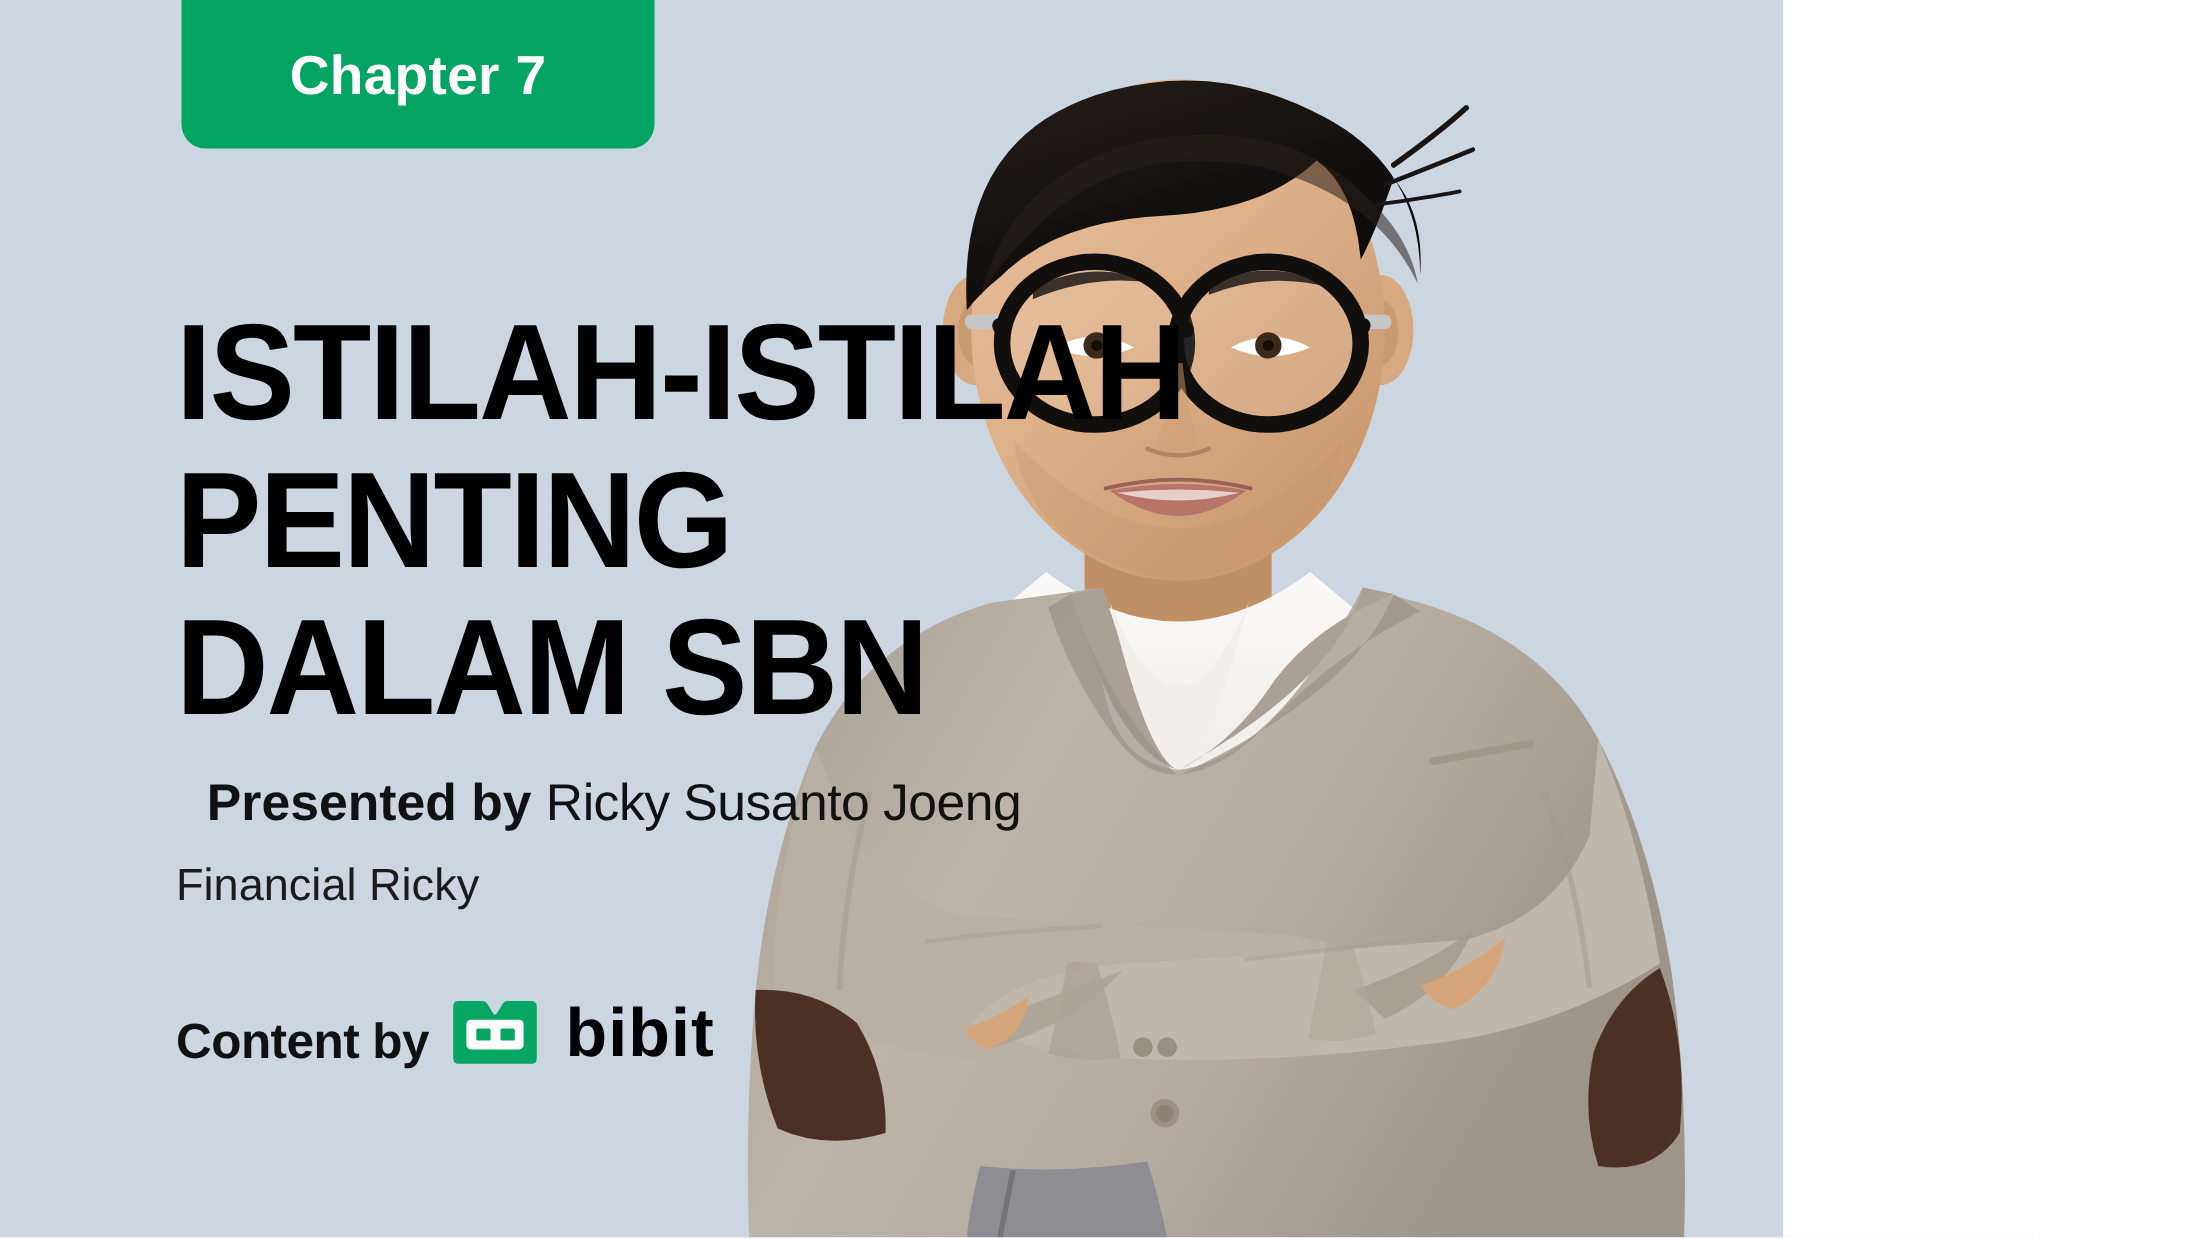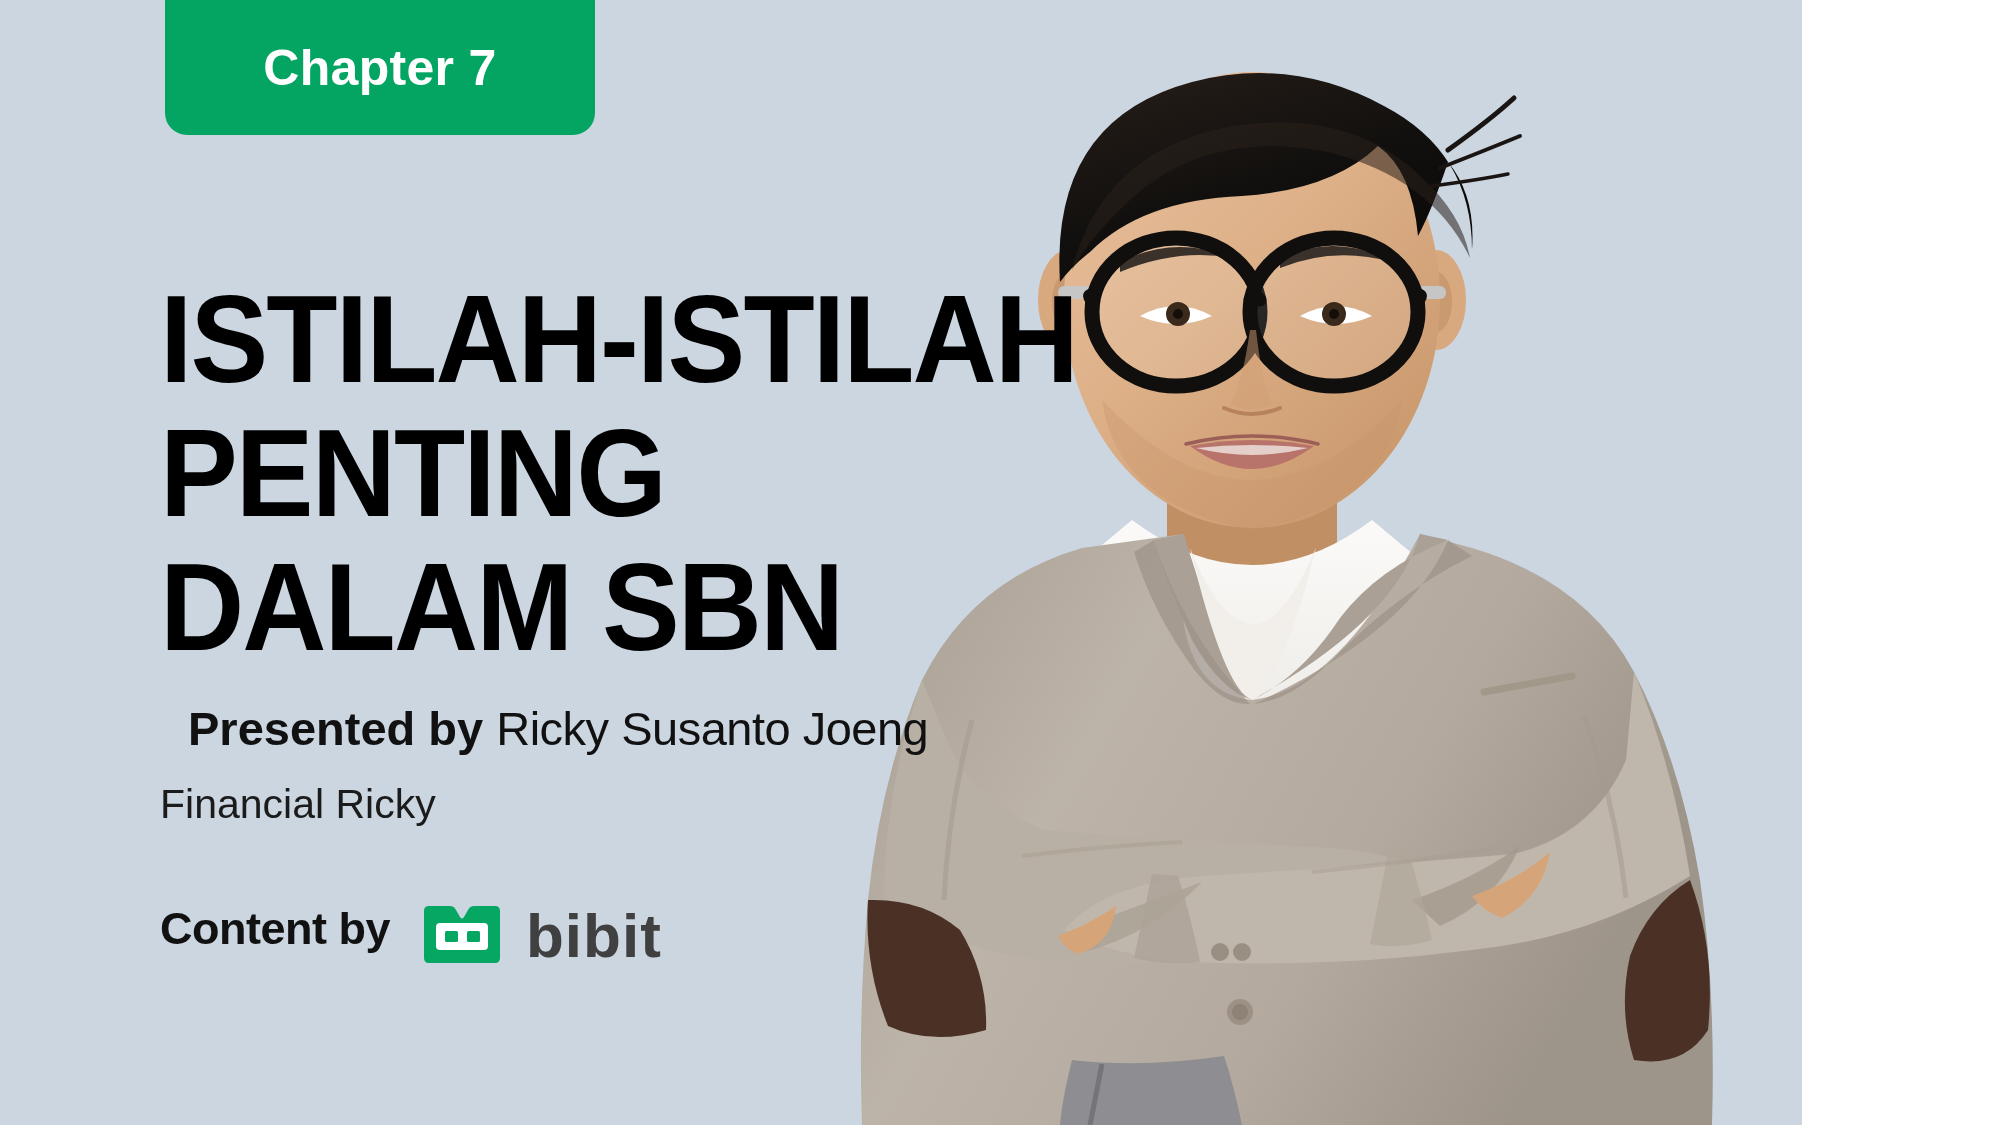--- a/index.html
+++ b/index.html
@@ -6,21 +6,21 @@
     margin: 0;
     padding: 0;
     background: #ffffff;
   }
   body {
     font-family: "Liberation Sans", sans-serif;
   }
 
   #slide {
     position: relative;
-    width: 1802px;
+    width: 1621px;
     height: 1125px;
     overflow: hidden;
     background: #cbd6e1;
   }
 
   
   .chapter-badge {
     position: absolute;
     left: 165px;
     top: -6px;
@@ -92,22 +92,22 @@
     white-space: nowrap;
     font-family: "Liberation Sans", sans-serif;
   }
 
   
   .content-by-row {
     position: absolute;
     left: 160px;
     top: 903px;
     display: flex;
-    align-items: flex-start;
-    gap: 22px;
+    align-items: flex-end;
+    gap: 10px;
     height: 70px;
   }
   .content-by-label {
     font-size: 45px;
     font-weight: 700;
     color: #111111;
     letter-spacing: -0.5px;
     white-space: nowrap;
     font-family: "Liberation Sans", sans-serif;
   }
@@ -115,21 +115,21 @@
     display: flex;
     align-items: center;
     gap: 14px;
   }
   .bibit-mark {
     display: block;
   }
   .bibit-wordmark {
     font-size: 62px;
     font-weight: 700;
-    color: #404040;
+    color: #000000;
     letter-spacing: 1px;
     line-height: 62px;
     font-family: "Liberation Sans", sans-serif;
   }
 
   
   .portrait-wrap {
     position: absolute;
     right: 0;
     bottom: 0;

